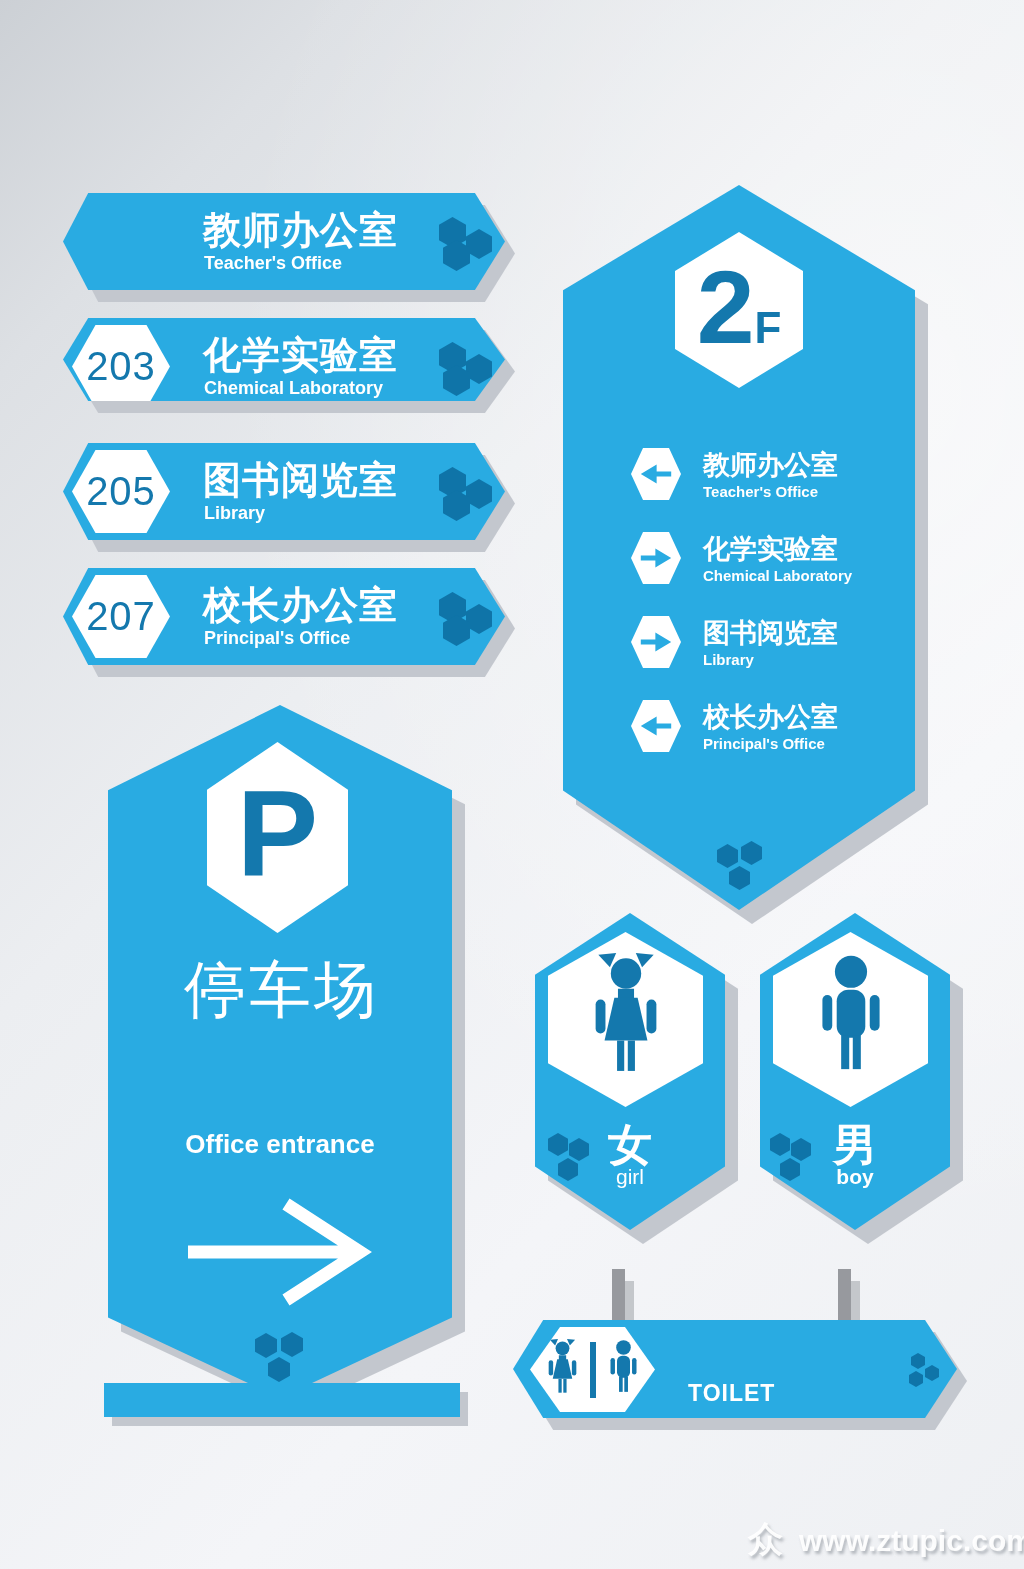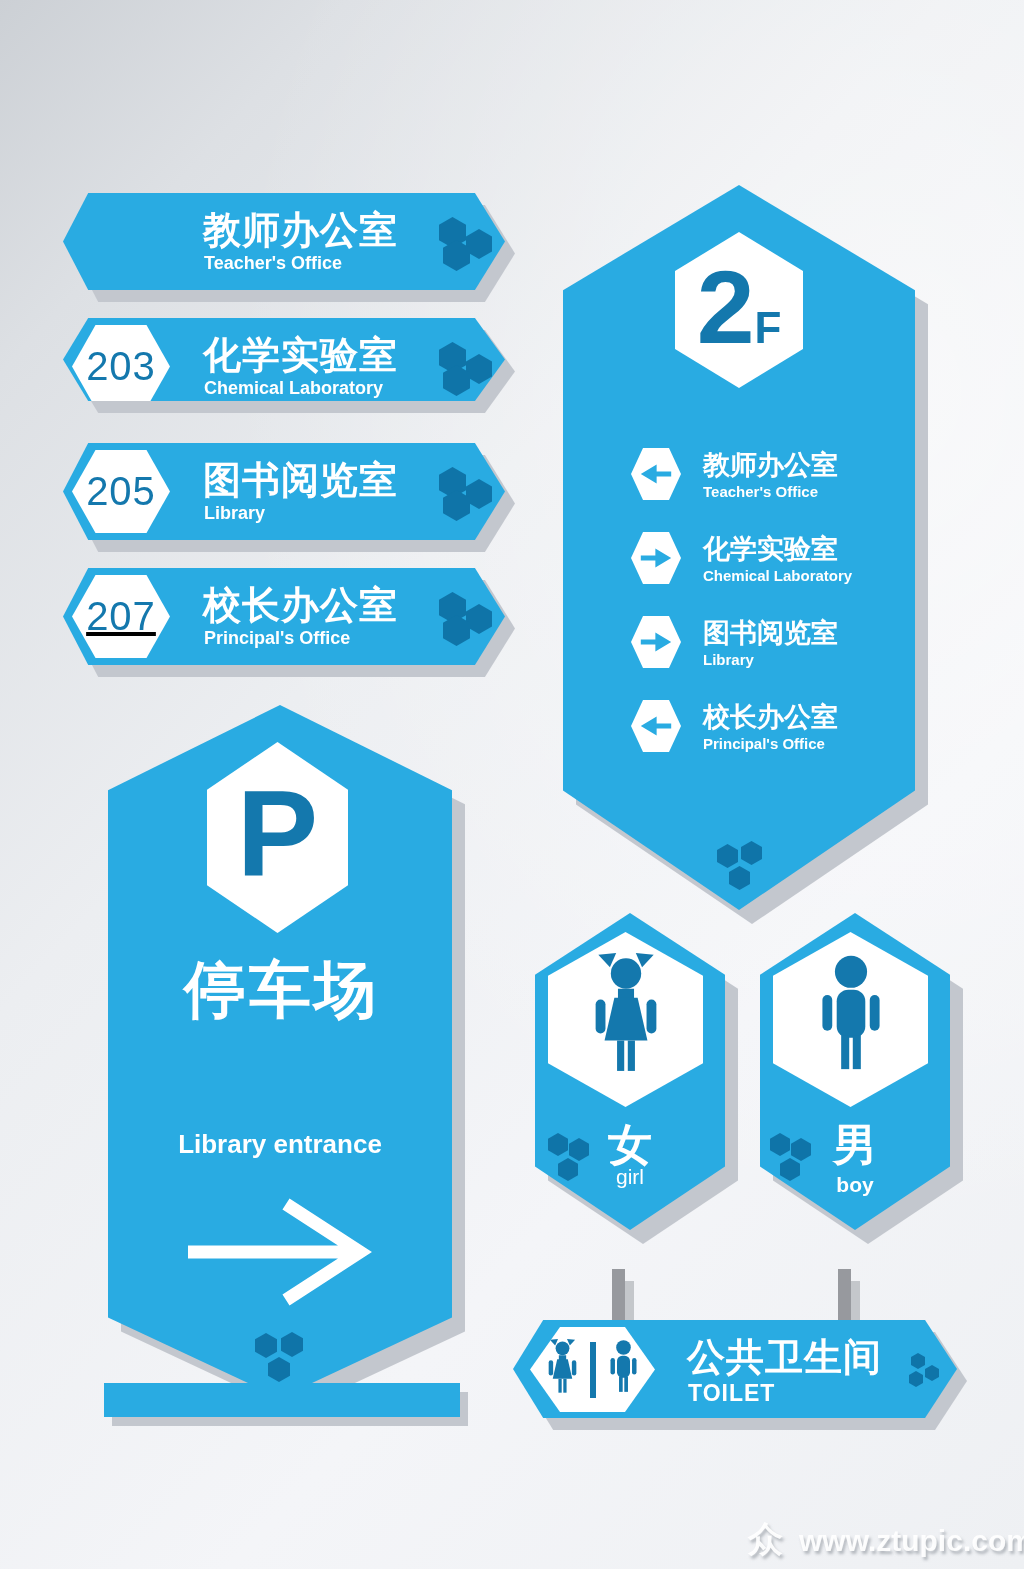--- a/index.html
+++ b/index.html
@@ -82,21 +82,21 @@
       <div class="abs" style="left:376px;top:24px;width:56px;height:56px;">
         <i class="mini" style="left:0;top:0;width:27px;height:31px;"></i>
         <i class="mini" style="left:27px;top:12px;width:26px;height:30px;"></i>
         <i class="mini" style="left:4px;top:23px;width:27px;height:31px;"></i>
       </div>
     </div>
   </div>
 
   <div class="abs sh-md" style="left:63px;top:568px;width:442px;height:97px;">
     <div class="banner fill">
-      <div class="abs hex-lr" style="left:9px;top:7px;width:98px;height:83px;display:flex;align-items:center;justify-content:center;text-decoration:underline;">
+      <div class="abs hex-lr" style="left:9px;top:7px;width:98px;height:83px;display:flex;align-items:center;justify-content:center;">
         <span class="num blue">207</span>
       </div>
       <div class="abs r-zh w" style="left:140px;top:12px;">校长办公室</div>
       <div class="abs r-en w" style="left:141px;top:60px;">Principal's Office</div>
       <div class="abs" style="left:376px;top:24px;width:56px;height:56px;">
         <i class="mini" style="left:0;top:0;width:27px;height:31px;"></i>
         <i class="mini" style="left:27px;top:12px;width:26px;height:30px;"></i>
         <i class="mini" style="left:4px;top:23px;width:27px;height:31px;"></i>
       </div>
     </div>
@@ -155,22 +155,22 @@
         <i class="mini" style="left:12px;top:25px;width:21px;height:24px;"></i>
       </div>
     </div>
   </div>
 
   <div class="abs sh-lg" style="left:108px;top:705px;width:344px;height:693px;z-index:2;" data-direction="right">
     <div class="parkhex fill">
       <div class="abs hex-pt" style="left:99px;top:37px;width:141px;height:191px;display:flex;align-items:center;justify-content:center;">
         <span class="blue" style="font-size:122px;font-weight:bold;transform:translateY(-4px);">P</span>
       </div>
-      <div class="abs center w" style="top:243px;font-size:62px;font-weight:bold;letter-spacing:3px;padding-left:3px;text-align:center;">停车场</div>
-      <div class="abs center w" style="top:424px;font-size:26px;font-weight:600;">Library entrance</div>
+      <div class="abs center w" style="top:243px;font-size:62px;font-weight:normal;letter-spacing:3px;padding-left:3px;text-align:center;">停车场</div>
+      <div class="abs center w" style="top:424px;font-size:26px;font-weight:600;">Office entrance</div>
       <svg class="abs center" style="top:488px;" width="200" height="118" viewBox="0 0 200 118">
         <path d="M8 59 H172 M106 11 L180 59 L106 107" stroke="#ffffff" stroke-width="13" fill="none"></path>
       </svg>
       <div class="abs" style="left:147px;top:627px;width:50px;height:52px;">
         <i class="mini" style="left:0;top:1px;width:22px;height:25px;"></i>
         <i class="mini" style="left:26px;top:0;width:22px;height:25px;"></i>
         <i class="mini" style="left:13px;top:25px;width:22px;height:25px;"></i>
       </div>
     </div>
   </div>
@@ -210,21 +210,21 @@
         <svg class="person" width="82" height="134" viewBox="0 0 90 150">
           <circle cx="45" cy="21" r="18" fill="currentColor"></circle>
           <rect x="29" y="41" width="32" height="54" rx="13" fill="currentColor"></rect>
           <rect x="13" y="47" width="11" height="40" rx="5.5" fill="currentColor"></rect>
           <rect x="66" y="47" width="11" height="40" rx="5.5" fill="currentColor"></rect>
           <rect x="34" y="92" width="9" height="38" fill="currentColor"></rect>
           <rect x="47" y="92" width="9" height="38" fill="currentColor"></rect>
         </svg>
       </div>
       <div class="abs center w" style="top:203px;font-size:44px;font-weight:bold;">男</div>
-      <div class="abs center w" style="top:252px;font-size:21px;font-weight:600;margin-top:8px;">boy</div>
+      <div class="abs center w" style="top:252px;font-size:21px;font-weight:600;">boy</div>
       <div class="abs" style="left:10px;top:220px;width:45px;height:50px;">
         <i class="mini" style="left:0;top:0;width:20px;height:23px;"></i>
         <i class="mini" style="left:21px;top:5px;width:20px;height:23px;"></i>
         <i class="mini" style="left:10px;top:25px;width:20px;height:23px;"></i>
       </div>
     </div>
   </div>
 
   <div class="abs" style="left:612px;top:1269px;width:13px;height:53px;background:var(--post-dark);z-index:1;"></div>
   <div class="abs" style="left:625px;top:1281px;width:9px;height:41px;background:var(--post-light);z-index:1;"></div>
@@ -248,21 +248,20 @@
         <div style="width:6px;height:56px;background:var(--dark-blue);"></div>
         <svg class="person" width="37" height="61" viewBox="0 0 90 150">
           <circle cx="45" cy="21" r="18" fill="currentColor"></circle>
           <rect x="29" y="41" width="32" height="54" rx="13" fill="currentColor"></rect>
           <rect x="13" y="47" width="11" height="40" rx="5.5" fill="currentColor"></rect>
           <rect x="66" y="47" width="11" height="40" rx="5.5" fill="currentColor"></rect>
           <rect x="34" y="92" width="9" height="38" fill="currentColor"></rect>
           <rect x="47" y="92" width="9" height="38" fill="currentColor"></rect>
         </svg>
       </div>
-      <div class="abs w" style="left:174px;top:12px;font-size:38px;font-weight:bold;letter-spacing:1px;">公共卫生间</div>
       <div class="abs w" style="left:175px;top:60px;font-size:23px;font-weight:bold;letter-spacing:1px;">TOILET</div>
       <div class="abs" style="left:396px;top:32px;width:34px;height:38px;">
         <i class="mini" style="left:2px;top:1px;width:14px;height:16px;"></i>
         <i class="mini" style="left:16px;top:13px;width:14px;height:16px;"></i>
         <i class="mini" style="left:0;top:19px;width:14px;height:16px;"></i>
       </div>
     </div>
   </div>
 
   <div class="abs watermark" style="left:748px;top:1516px;">

